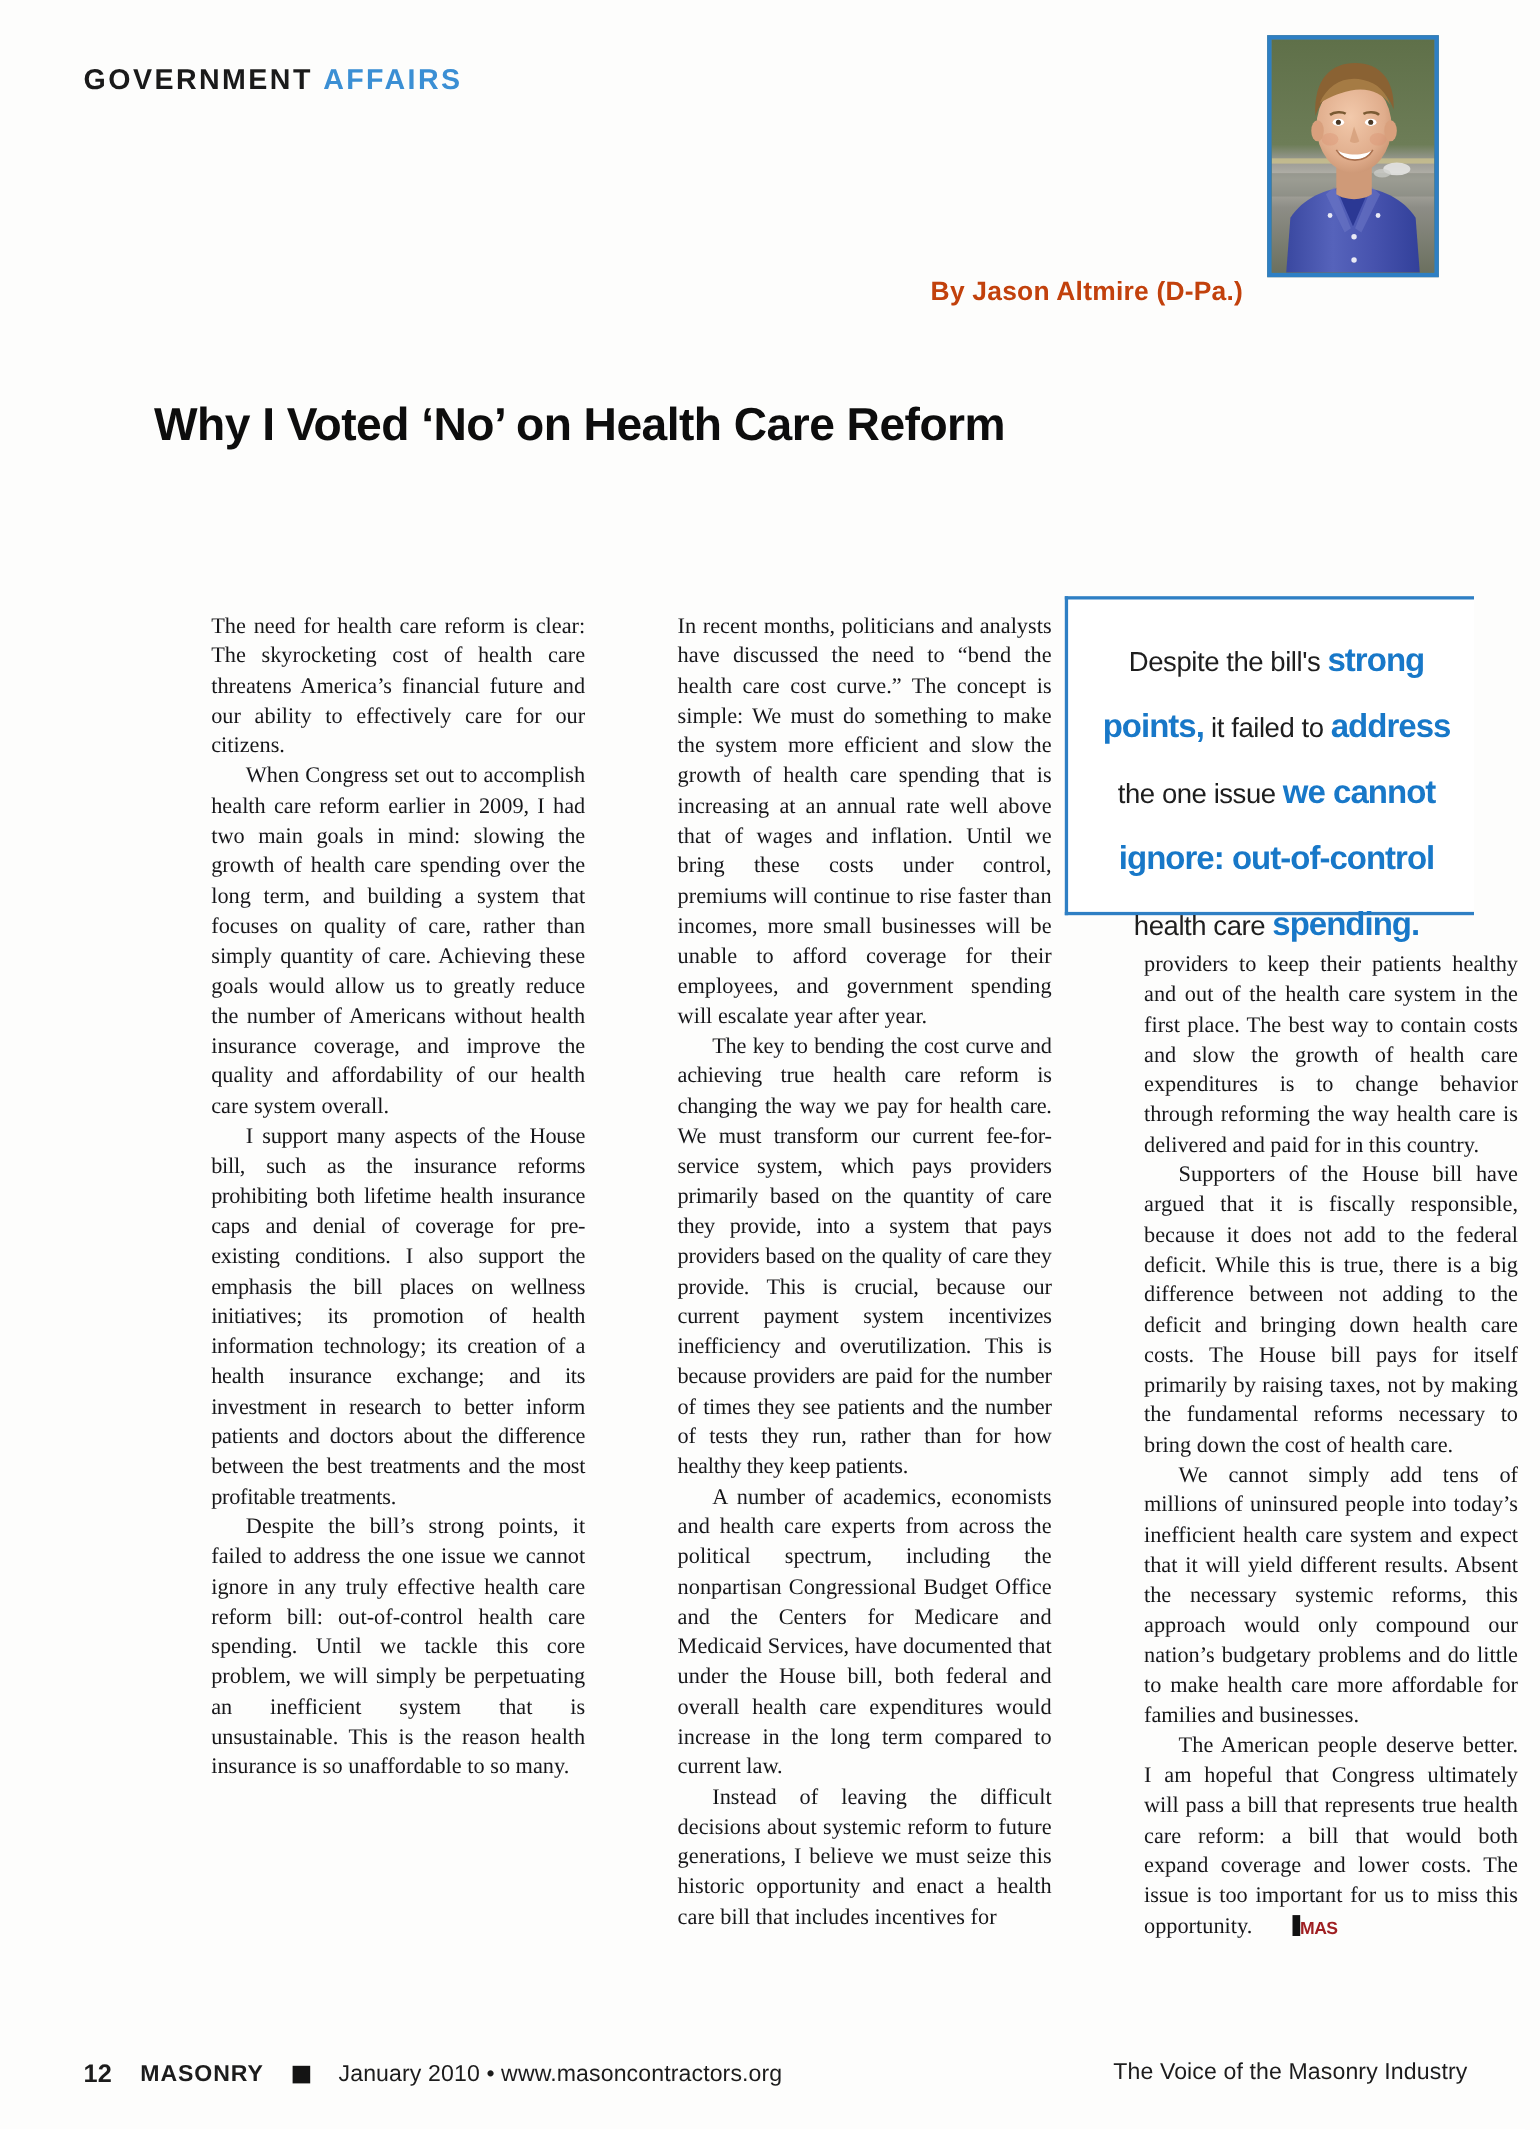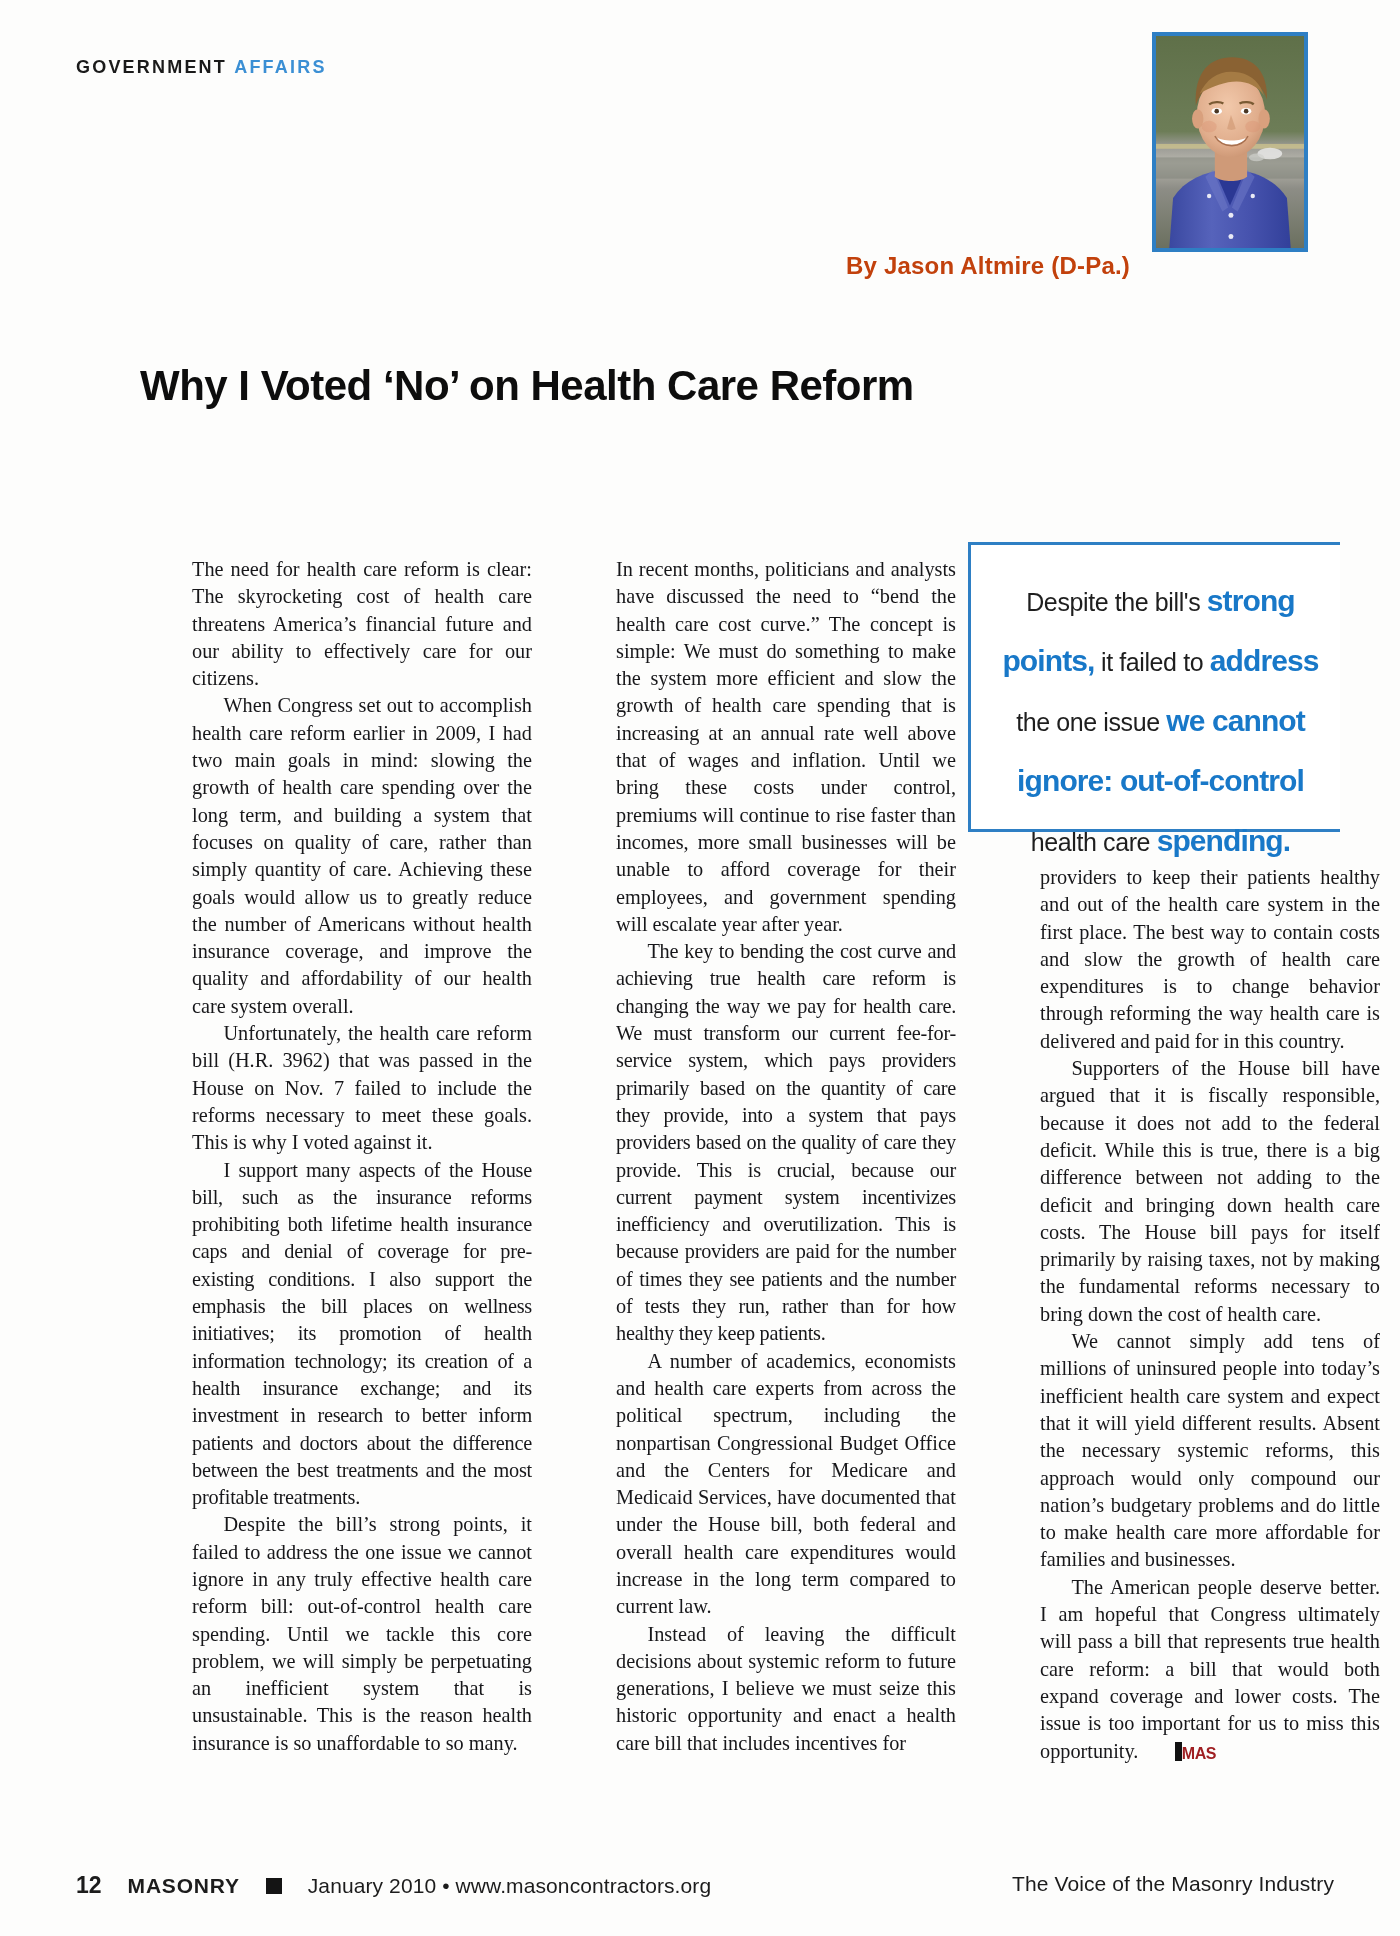--- a/index.html
+++ b/index.html
@@ -15,21 +15,21 @@
     overflow: hidden;
     font-family: "Liberation Serif", serif;
   }
 
   
   .kicker {
     position: absolute;
     left: 76px;
     top: 57px;
     font-family: "Liberation Sans", sans-serif;
-    font-size: 18px;
+    font-size: 26px;
     font-weight: bold;
     letter-spacing: 2.2px;
     color: #1a1a1a;
     white-space: nowrap;
   }
   .kicker .kicker-2 {
     color: #3b8fd4;
     font-weight: bold;
   }
 
@@ -281,21 +281,20 @@
 
   <div class="pullquote">
     <span>Despite the bill's </span><b>strong points,</b><span> it failed to </span><b>address</b><span> the one issue </span><b>we cannot ignore:</b><b> out-of-control</b><span> health care </span><b>spending.</b>
   </div>
 
   <div class="cols">
 
     <div class="col col-1">
       <p class="no-indent">The need for health care reform is clear: The skyrocketing cost of health care threatens America’s financial future and our ability to effectively care for our citizens.</p>
       <p>When Congress set out to accomplish health care reform earlier in 2009, I had two main goals in mind: slowing the growth of health care spending over the long term, and building a system that focuses on quality of care, rather than simply quantity of care. Achieving these goals would allow us to greatly reduce the number of Americans without health insurance coverage, and improve the quality and affordability of our health care system overall.</p>
-      <p>Unfortunately, the health care reform bill (H.R. 3962) that was passed in the House on Nov. 7 failed to include the reforms necessary to meet these goals. This is why I voted against it.</p>
       <p class="narrow">I support many aspects of the House bill, such as the insurance reforms prohibiting both lifetime health insurance caps and denial of coverage for pre-existing conditions. I also support the emphasis the bill places on wellness initiatives; its promotion of health information technology; its creation of a health insurance exchange; and its investment in research to better inform patients and doctors about the difference between the best treatments and the most profitable treatments.</p>
       <p>Despite the bill’s strong points, it failed to address the one issue we cannot ignore in any truly effective health care reform bill: out-of-control health care spending. Until we tackle this core problem, we will simply be perpetuating an inefficient system that is unsustainable. This is the reason health insurance is so unaffordable to so many.</p>
     </div>
 
     <div class="col col-2">
       <p class="no-indent">In recent months, politicians and analysts have discussed the need to “bend the health care cost curve.” The concept is simple: We must do something to make the system more efficient and slow the growth of health care spending that is increasing at an annual rate well above that of wages and inflation. Until we bring these costs under control, premiums will continue to rise faster than incomes, more small businesses will be unable to afford coverage for their employees, and government spending will escalate year after year.</p>
       <p class="narrow">The key to bending the cost curve and achieving true health care reform is changing the way we pay for health care. We must transform our current fee-for-service system, which pays providers primarily based on the quantity of care they provide, into a system that pays providers based on the quality of care they provide. This is crucial, because our current payment system incentivizes inefficiency and overutilization. This is because providers are paid for the number of times they see patients and the number of tests they run, rather than for how healthy they keep patients.</p>
       <p>A number of academics, economists and health care experts from across the political spectrum, including the nonpartisan Congressional Budget Office and the Centers for Medicare and Medicaid Services, have documented that under the House bill, both federal and overall health care expenditures would increase in the long term compared to current law.</p>
       <p>Instead of leaving the difficult decisions about systemic reform to future generations, I believe we must seize this historic opportunity and enact a health care bill that includes incentives for</p>
     </div>

